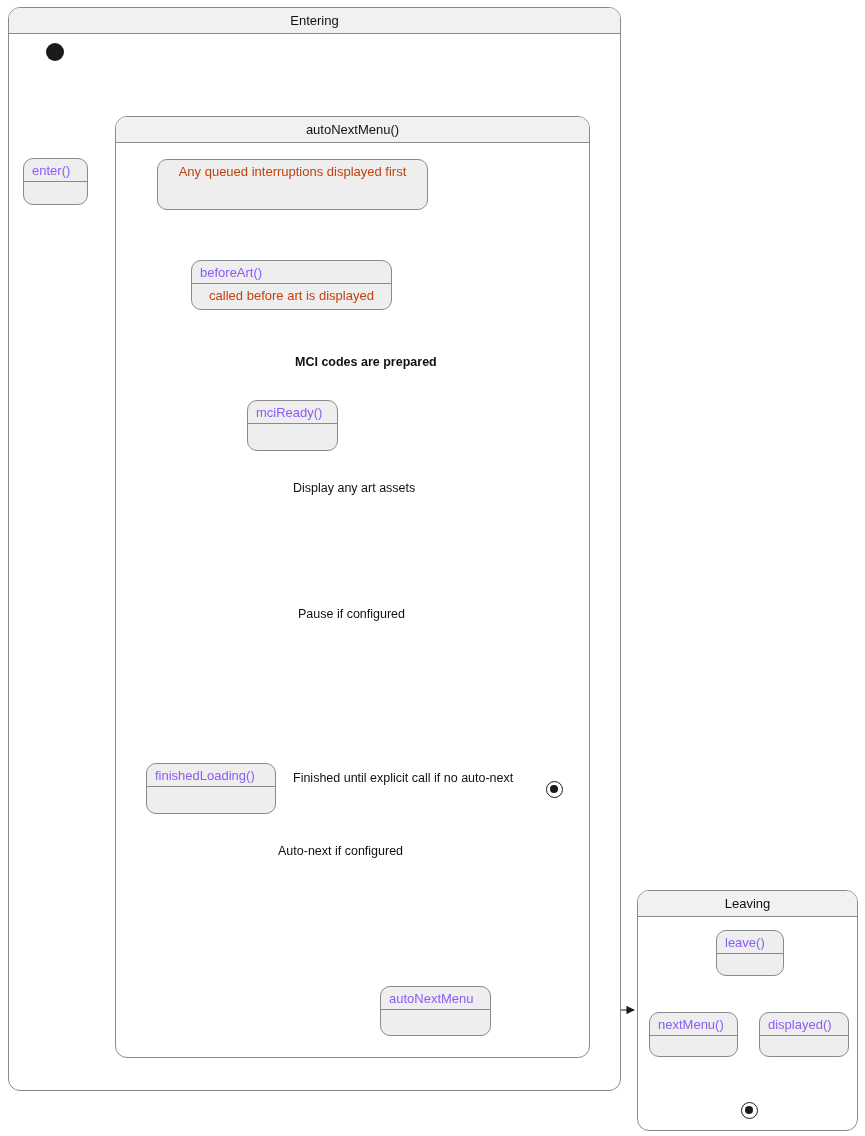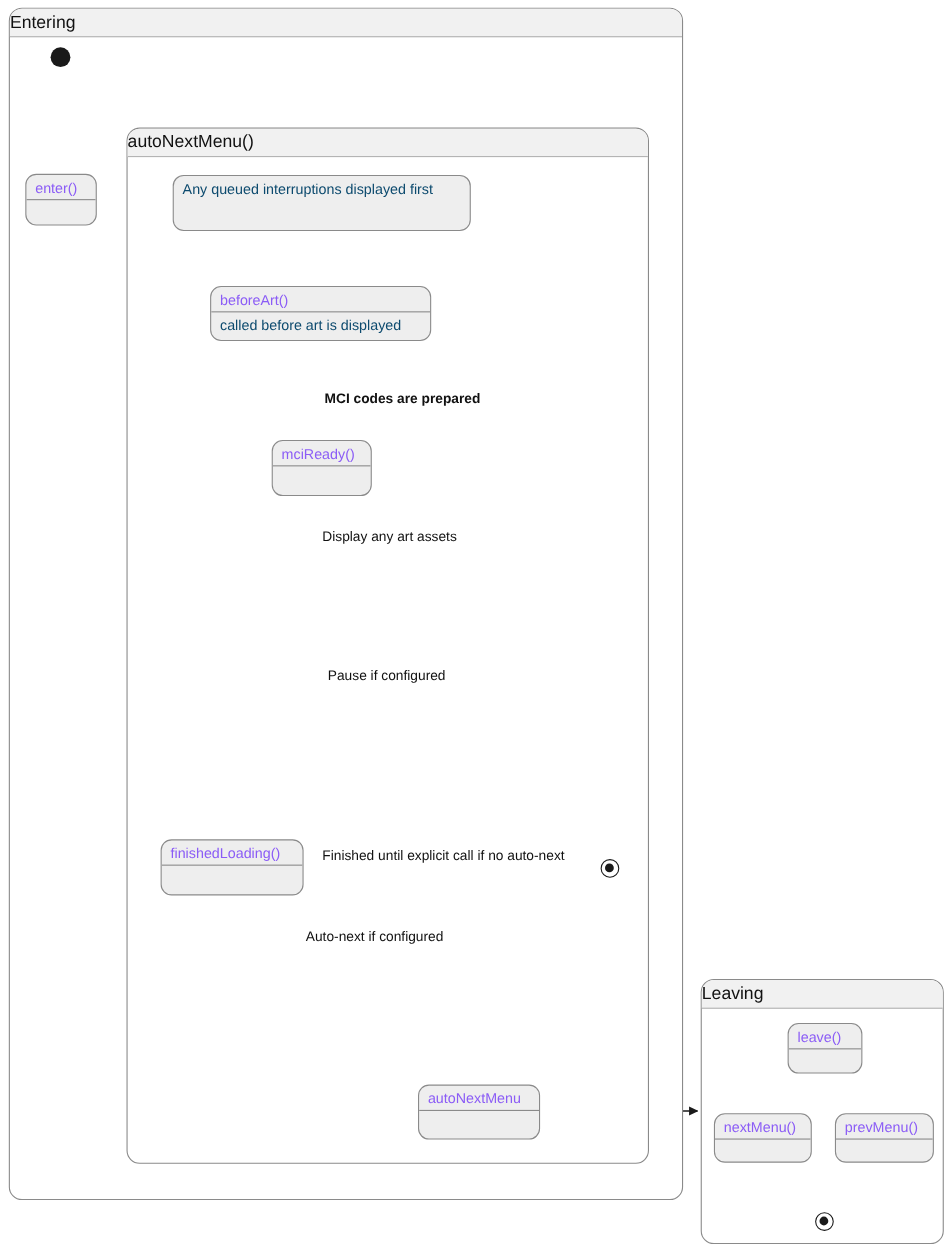--- a/index.html
+++ b/index.html
@@ -31,22 +31,22 @@
     position: absolute;
     box-sizing: border-box;
     border: 1px solid #8a8a8a;
     border-radius: 12px;
     background: #ffffff;
   }
   .composite > .comp-header {
     box-sizing: border-box;
     height: 26px;
     line-height: 25px;
-    text-align: left;
-    font-size: 16px;
+    text-align: center;
+    font-size: 13px;
     color: #111111;
     background: #f1f1f1;
     border-bottom: 1px solid #8a8a8a;
     border-radius: 11px 11px 0 0;
   }
 
   
   .state {
     position: absolute;
     box-sizing: border-box;
@@ -58,22 +58,23 @@
   .state > .st-title {
     box-sizing: border-box;
     font-size: 13px;
     color: #8b5cf6;
     padding: 4px 8px 3px 8px;
     border-bottom: 1px solid #8a8a8a;
     white-space: nowrap;
   }
   .state > .st-body {
     box-sizing: border-box;
+    text-align: center;
     font-size: 13px;
-    color: #0c4a6e;
+    color: #c2410c;
     padding: 4px 8px 4px 8px;
     white-space: nowrap;
   }
   .state.empty-body > .st-body {
     padding: 0;
     height: 100%;
   }
 
   
   .initial-node {
@@ -217,21 +218,21 @@
     <div class="st-title">leave()</div>
     <div class="st-body"></div>
   </div>
 
   <div class="state empty-body" style="left:649px; top:1012px; width:89px; height:45px;">
     <div class="st-title">nextMenu()</div>
     <div class="st-body"></div>
   </div>
 
   <div class="state empty-body" style="left:759px; top:1012px; width:90px; height:45px;">
-    <div class="st-title">prevMenu()</div>
+    <div class="st-title">displayed()</div>
     <div class="st-body"></div>
   </div>
 
   <div class="edge-label" style="left:295px; top:355px;font-weight:bold;">MCI codes are prepared</div>
 
   <div class="edge-label" style="left:293px; top:481px;">Display any art assets</div>
 
   <div class="edge-label" style="left:298px; top:607px;">Pause if configured</div>
 
   <div class="edge-label" style="left:293px; top:771px;">Finished until explicit call if no auto-next</div>

